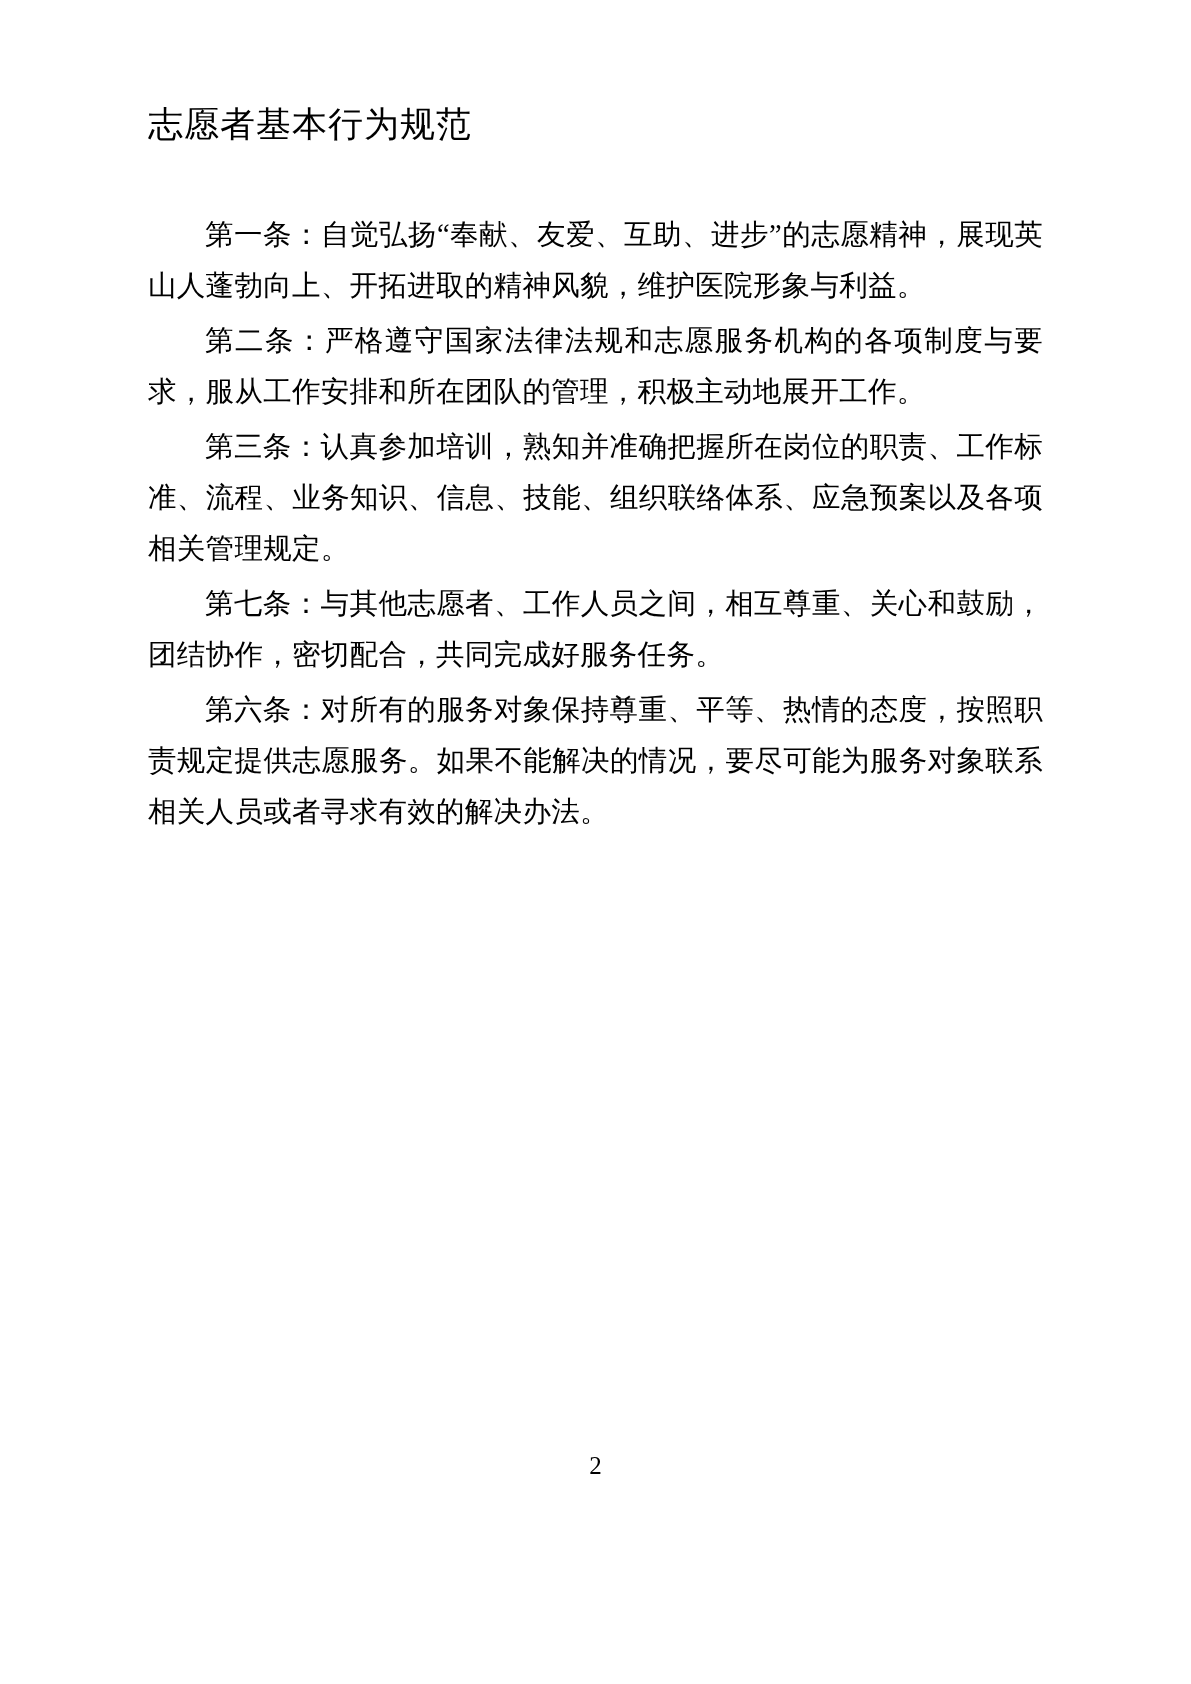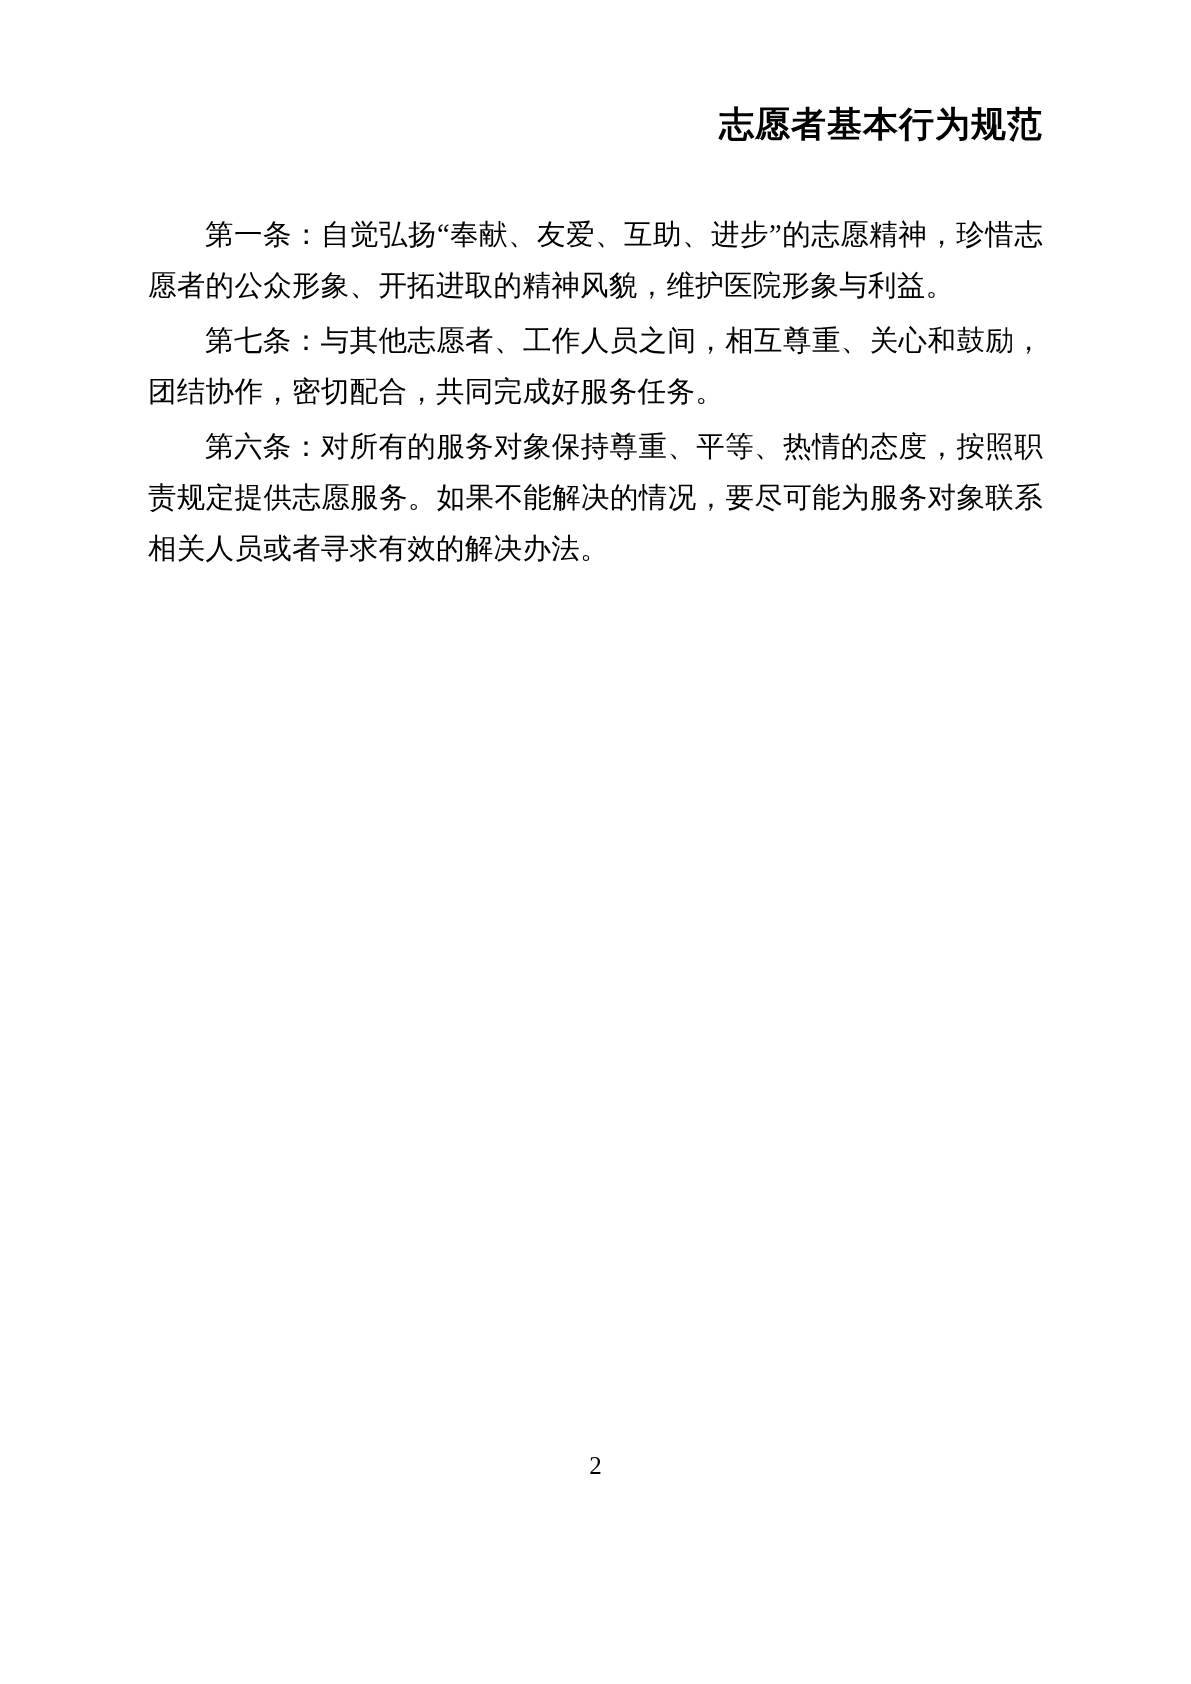--- a/index.html
+++ b/index.html
@@ -20,24 +20,24 @@
   .page-body {
     position: absolute;
     left: 148px;
     top: 100px;
     width: 895px;
   }
   .doc-title {
     font-family: "Liberation Serif", "DejaVu Serif", serif;
     font-size: 35px;
     line-height: 1.4;
-    text-align: right;
+    text-align: left;
     letter-spacing: 1px;
     margin: 0 0 60px 0;
-    font-weight: 700;
+    font-weight: 400;
   }
   .para {
     font-size: 28.5px;
     line-height: 51px;
     text-align: justify;
     text-justify: inter-ideograph;
     text-indent: 2em;
     margin: 0 0 4px 0;
     letter-spacing: 0.3px;
     white-space: pre-wrap;
@@ -52,19 +52,21 @@
     font-family: "Liberation Serif", "DejaVu Serif", serif;
   }
 </style>
 </head>
 <body>
 
 <div class="page">
   <div class="page-body">
     <h1 class="doc-title">志愿者基本行为规范</h1>
 
-    <p class="para">第一条：自觉弘扬“奉献、友爱、互助、进步”的志愿精神，珍惜志愿者的公众形象、开拓进取的精神风貌，维护医院形象与利益。</p>
+    <p class="para">第一条：自觉弘扬“奉献、友爱、互助、进步”的志愿精神，展现英山人蓬勃向上、开拓进取的精神风貌，维护医院形象与利益。</p>
+    <p class="para">第二条：严格遵守国家法律法规和志愿服务机构的各项制度与要求，服从工作安排和所在团队的管理，积极主动地展开工作。</p>
+    <p class="para">第三条：认真参加培训，熟知并准确把握所在岗位的职责、工作标准、流程、业务知识、信息、技能、组织联络体系、应急预案以及各项相关管理规定。</p>
     <p class="para">第七条：与其他志愿者、工作人员之间，相互尊重、关心和鼓励，团结协作，密切配合，共同完成好服务任务。</p>
     <p class="para">第六条：对所有的服务对象保持尊重、平等、热情的态度，按照职责规定提供志愿服务。如果不能解决的情况，要尽可能为服务对象联系相关人员或者寻求有效的解决办法。</p>
   </div>
 
   <div class="page-number">2</div>
 </div>
 
 </body></html>

